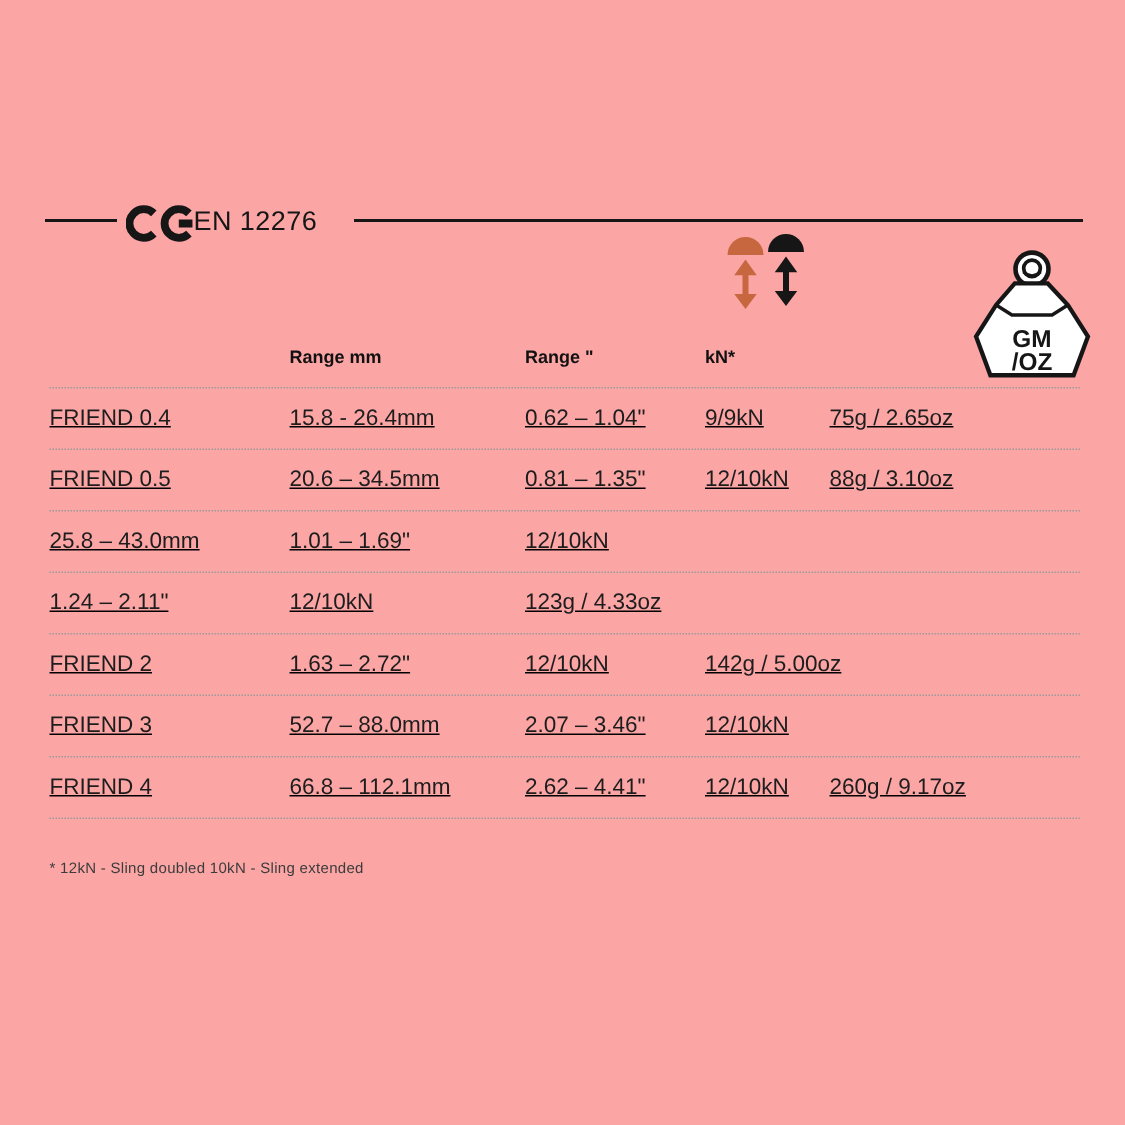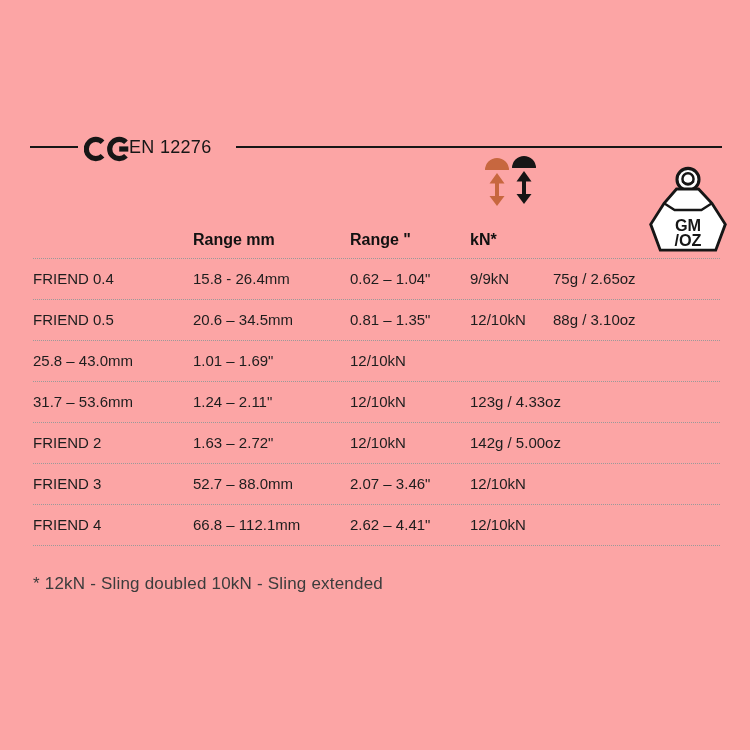--- a/index.html
+++ b/index.html
@@ -25,36 +25,37 @@
   .arrow-black  { position: absolute; left: 511px; top: 154px; }
   .weight-svg   { position: absolute; left: 640px; top: 166px; }
   .weight-svg text {
     font-family: "Liberation Sans", "DejaVu Sans", sans-serif;
     font-weight: bold; font-size: 17px; fill: #161616;
   }
   
   .thead {
     position: absolute; left: 33px; top: 231px; width: 687px;
     display: grid; grid-template-columns: 160px 157px 120px 83px 1fr;
-    font-weight: bold; font-size: 16px; color: #111;
+    font-weight: bold; font-size: 12px; color: #111;
   }
   .tbody {
     position: absolute; left: 33px; top: 258px; width: 687px;
     border-top: 1px dotted #9a9a9a;
+    text-decoration: underline;
   }
   .trow {
     display: grid; grid-template-columns: 160px 157px 120px 83px 1fr;
     height: 40px; line-height: 40px;
     border-bottom: 1px dotted #9a9a9a;
     font-size: 15px; color: #1d1d1d;
     white-space: nowrap;
   }
   .footnote {
     position: absolute; left: 33px; top: 574px;
-    font-size: 17px; color: #3c3c3c; letter-spacing: 0.2px;
+    font-size: 10px; color: #3c3c3c; letter-spacing: 0.2px;
   }
 </style>
 </head>
 <body>
 
 <div class="canvas">
 
   <div class="rule rule-left"></div>
   <svg class="ce-svg" width="47" height="26" viewBox="0 0 54 30">
     <g fill="none" stroke="#161616" stroke-width="6">
@@ -115,21 +116,20 @@
       <div>0.81 – 1.35"</div>
       <div>12/10kN</div>
       <div>88g / 3.10oz</div>
     </div>
     <div class="trow">
       <div>25.8 – 43.0mm</div>
       <div>1.01 – 1.69"</div>
       <div>12/10kN</div>
     </div>
     <div class="trow">
-      <div>31.7 – 53.6mm</div>
       <div>1.24 – 2.11"</div>
       <div>12/10kN</div>
       <div>123g / 4.33oz</div>
     </div>
     <div class="trow">
       <div>FRIEND 2</div>
       <div>1.63 – 2.72"</div>
       <div>12/10kN</div>
       <div>142g / 5.00oz</div>
     </div>
@@ -137,18 +137,19 @@
       <div>FRIEND 3</div>
       <div>52.7 – 88.0mm</div>
       <div>2.07 – 3.46"</div>
       <div>12/10kN</div>
     </div>
     <div class="trow">
       <div>FRIEND 4</div>
       <div>66.8 – 112.1mm</div>
       <div>2.62 – 4.41"</div>
       <div>12/10kN</div>
+      <div>260g / 9.17oz</div>
     </div>
   </div>
 
   <div class="footnote">* 12kN - Sling doubled 10kN - Sling extended</div>
 
 </div>
 
 </body></html>

